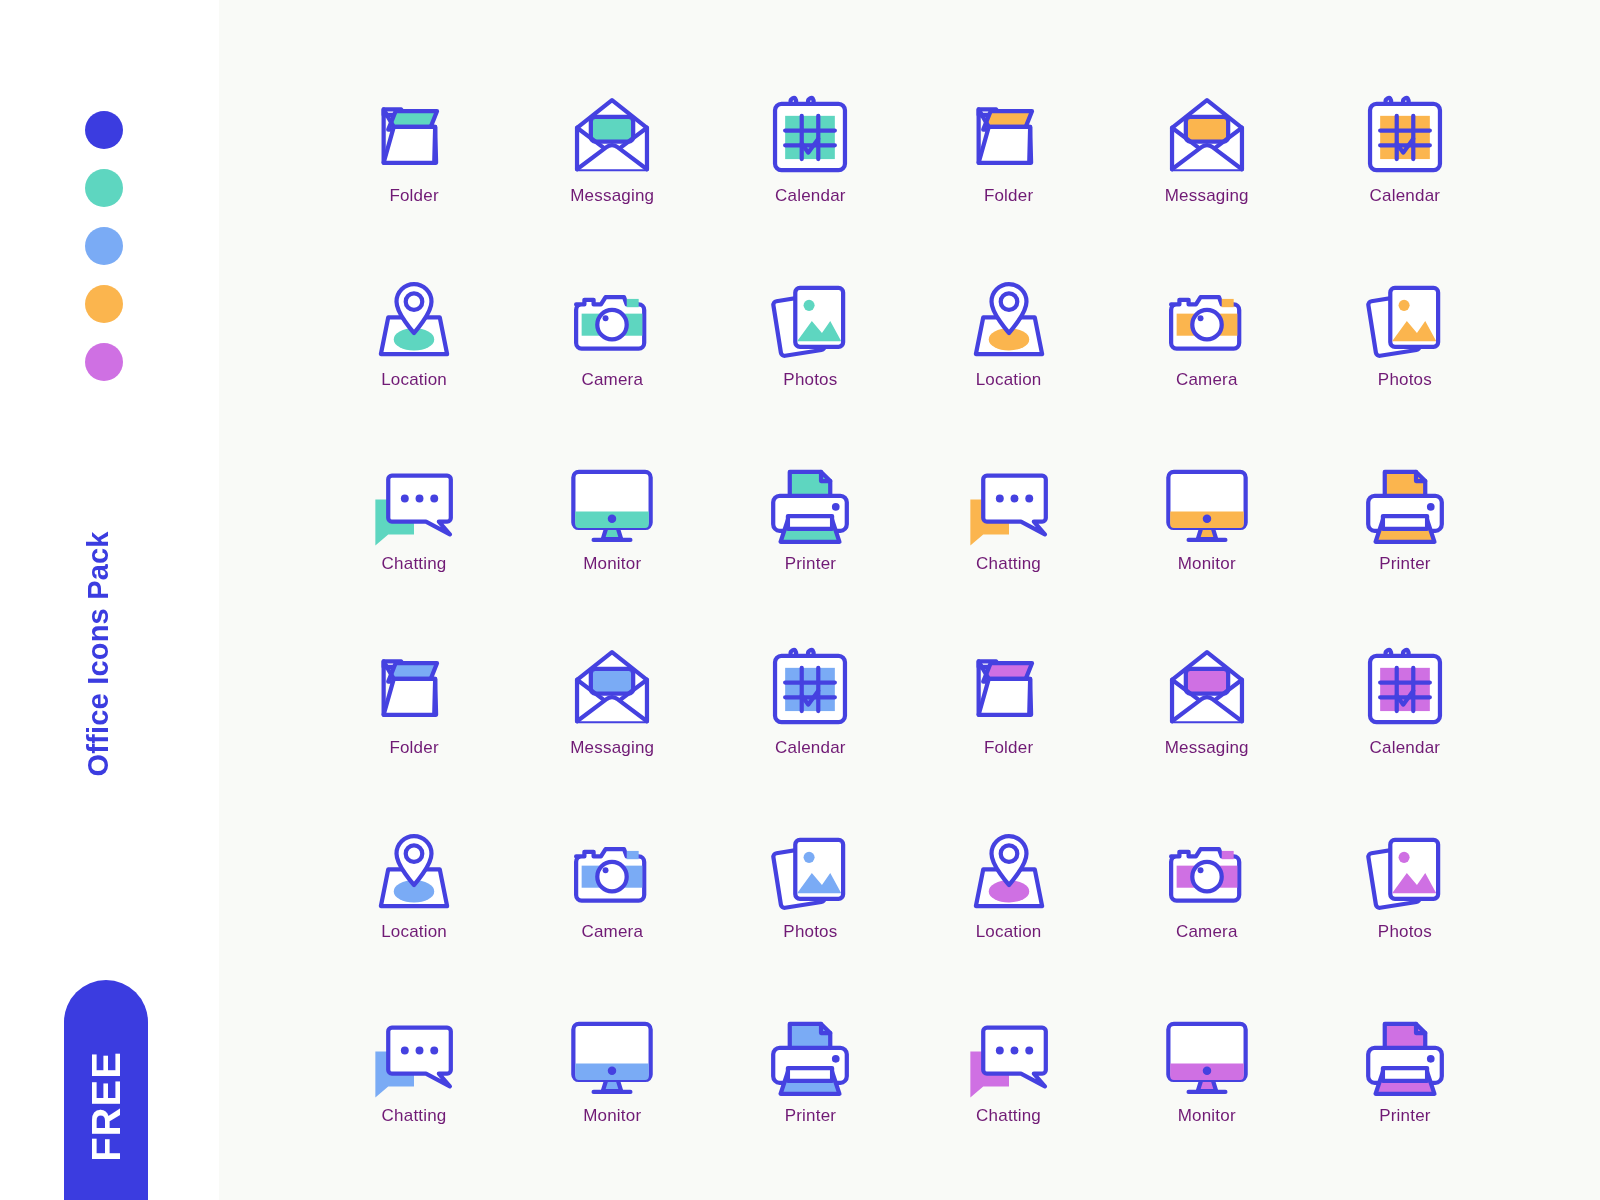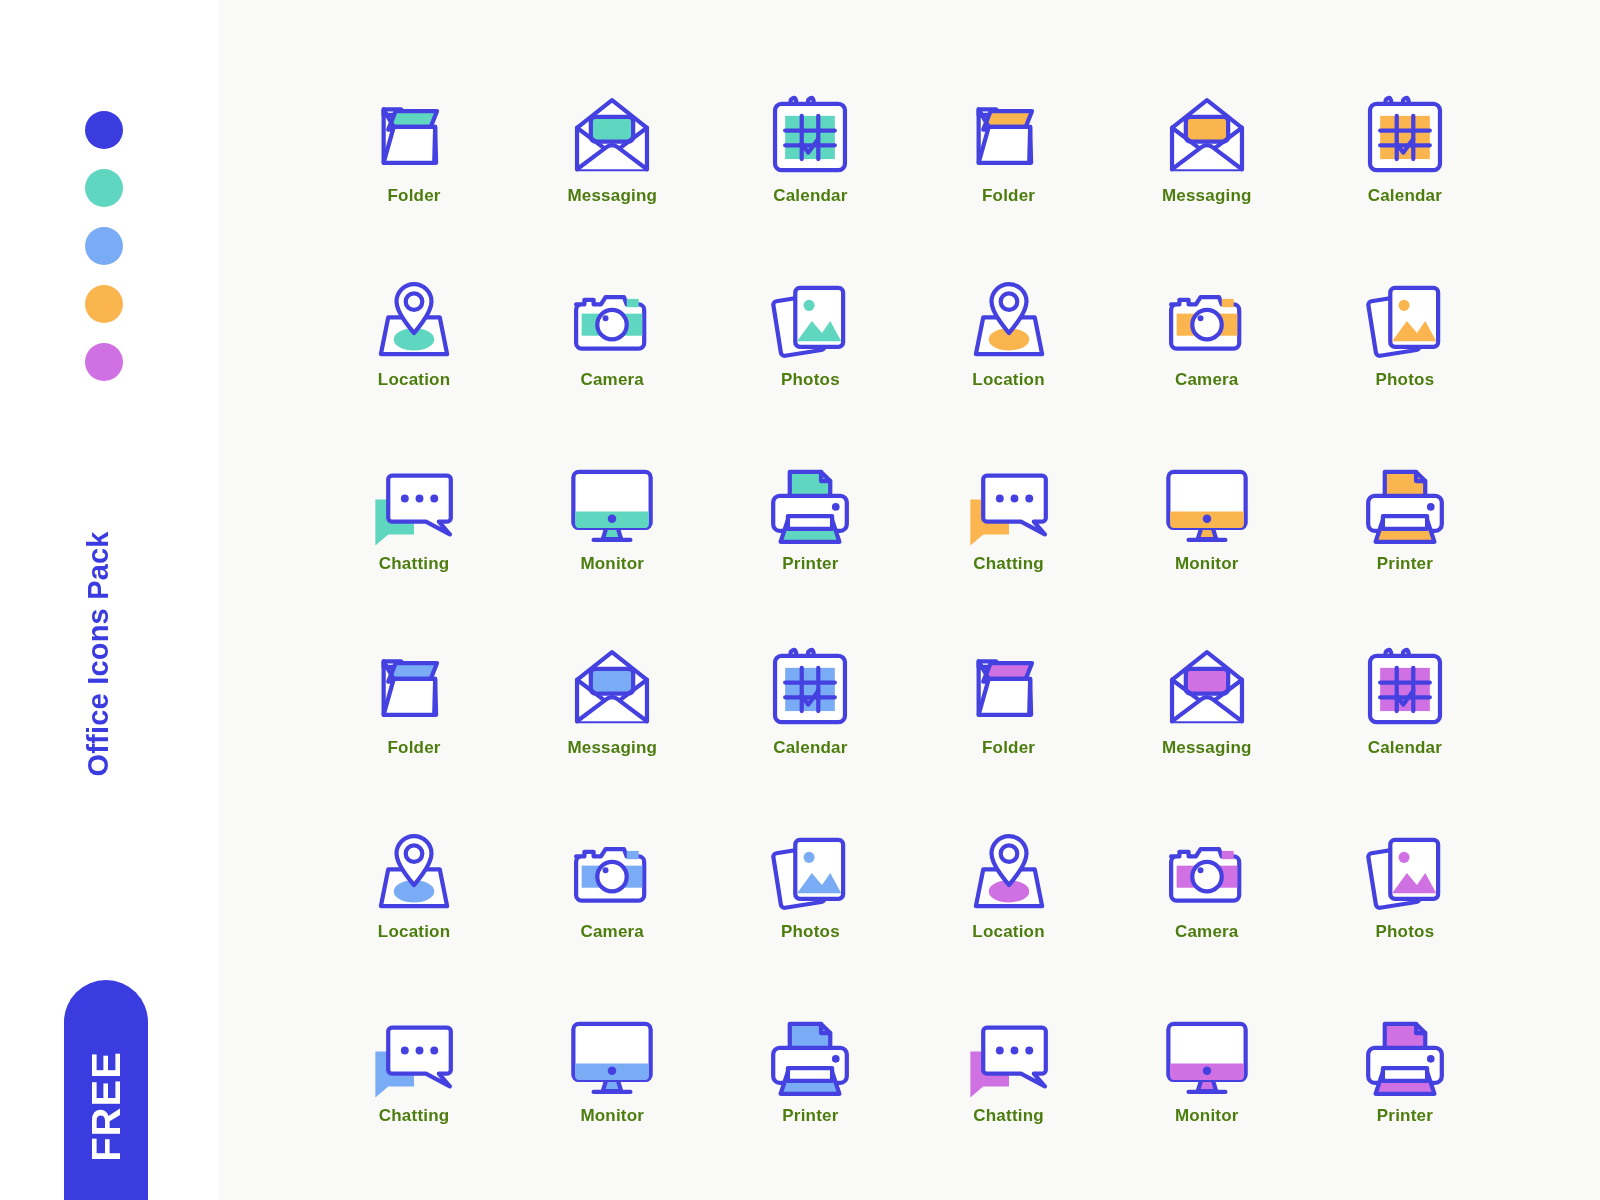--- a/index.html
+++ b/index.html
@@ -93,22 +93,22 @@
     width:92px;
     height:92px;
     display:flex;
     align-items:center;
     justify-content:center;
   }
   .cell .glyph svg { width:92px; height:92px; display:block; }
   .cell .cap {
     margin-top:3px;
     font-size:17px;
-    font-weight:bold;
-    color:#4d7c0f;
+    font-weight:normal;
+    color:#701a75;
     letter-spacing:0.2px;
   }
 </style>
 </head>
 <body>
 
 <div class="sidebar">
 
   <div class="swatches">
       <div class="swatch" style="background: rgb(59, 60, 224);"></div>

